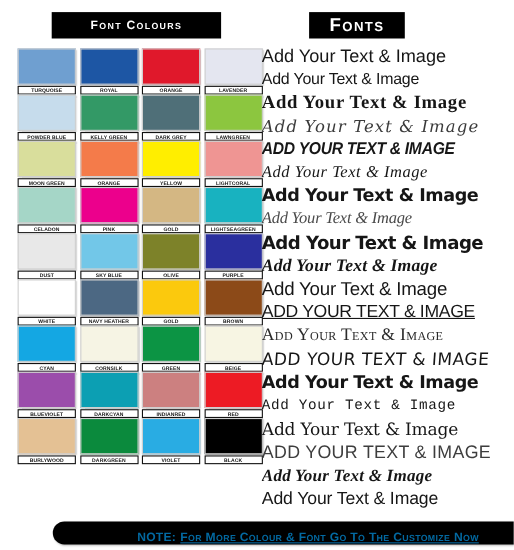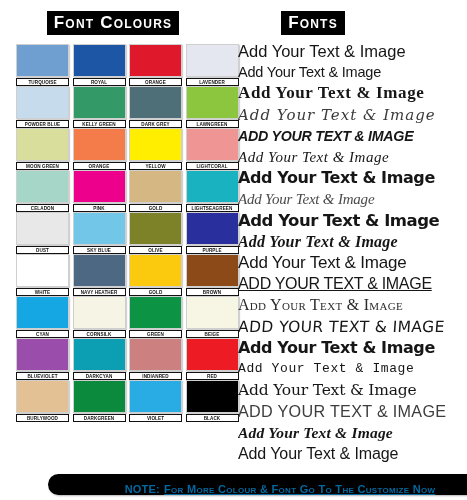--- a/index.html
+++ b/index.html
@@ -26,25 +26,25 @@
     text-align:center;
     letter-spacing:1.2px;
     font-variant:small-caps;
     text-transform:capitalize;
     display:flex;
     align-items:center;
     justify-content:center;
     white-space:nowrap;
   }
   #banner-colours{
-    left:47px; top:11px; width:132px; height:24px;
-    font-size:17px;
+    left:47px; top:11px; width:154px; height:24px;
+    font-size:11px;
   }
   #banner-fonts{
-    left:281px; top:11px; width:64px; height:24px;
+    left:281px; top:11px; width:87px; height:24px;
     font-size:17px;
   }
 
   
   #colour-grid{
     position:absolute;
     left:0px; top:44px;
     width:234px; height:420px;
   }
   .swatch-cell{

